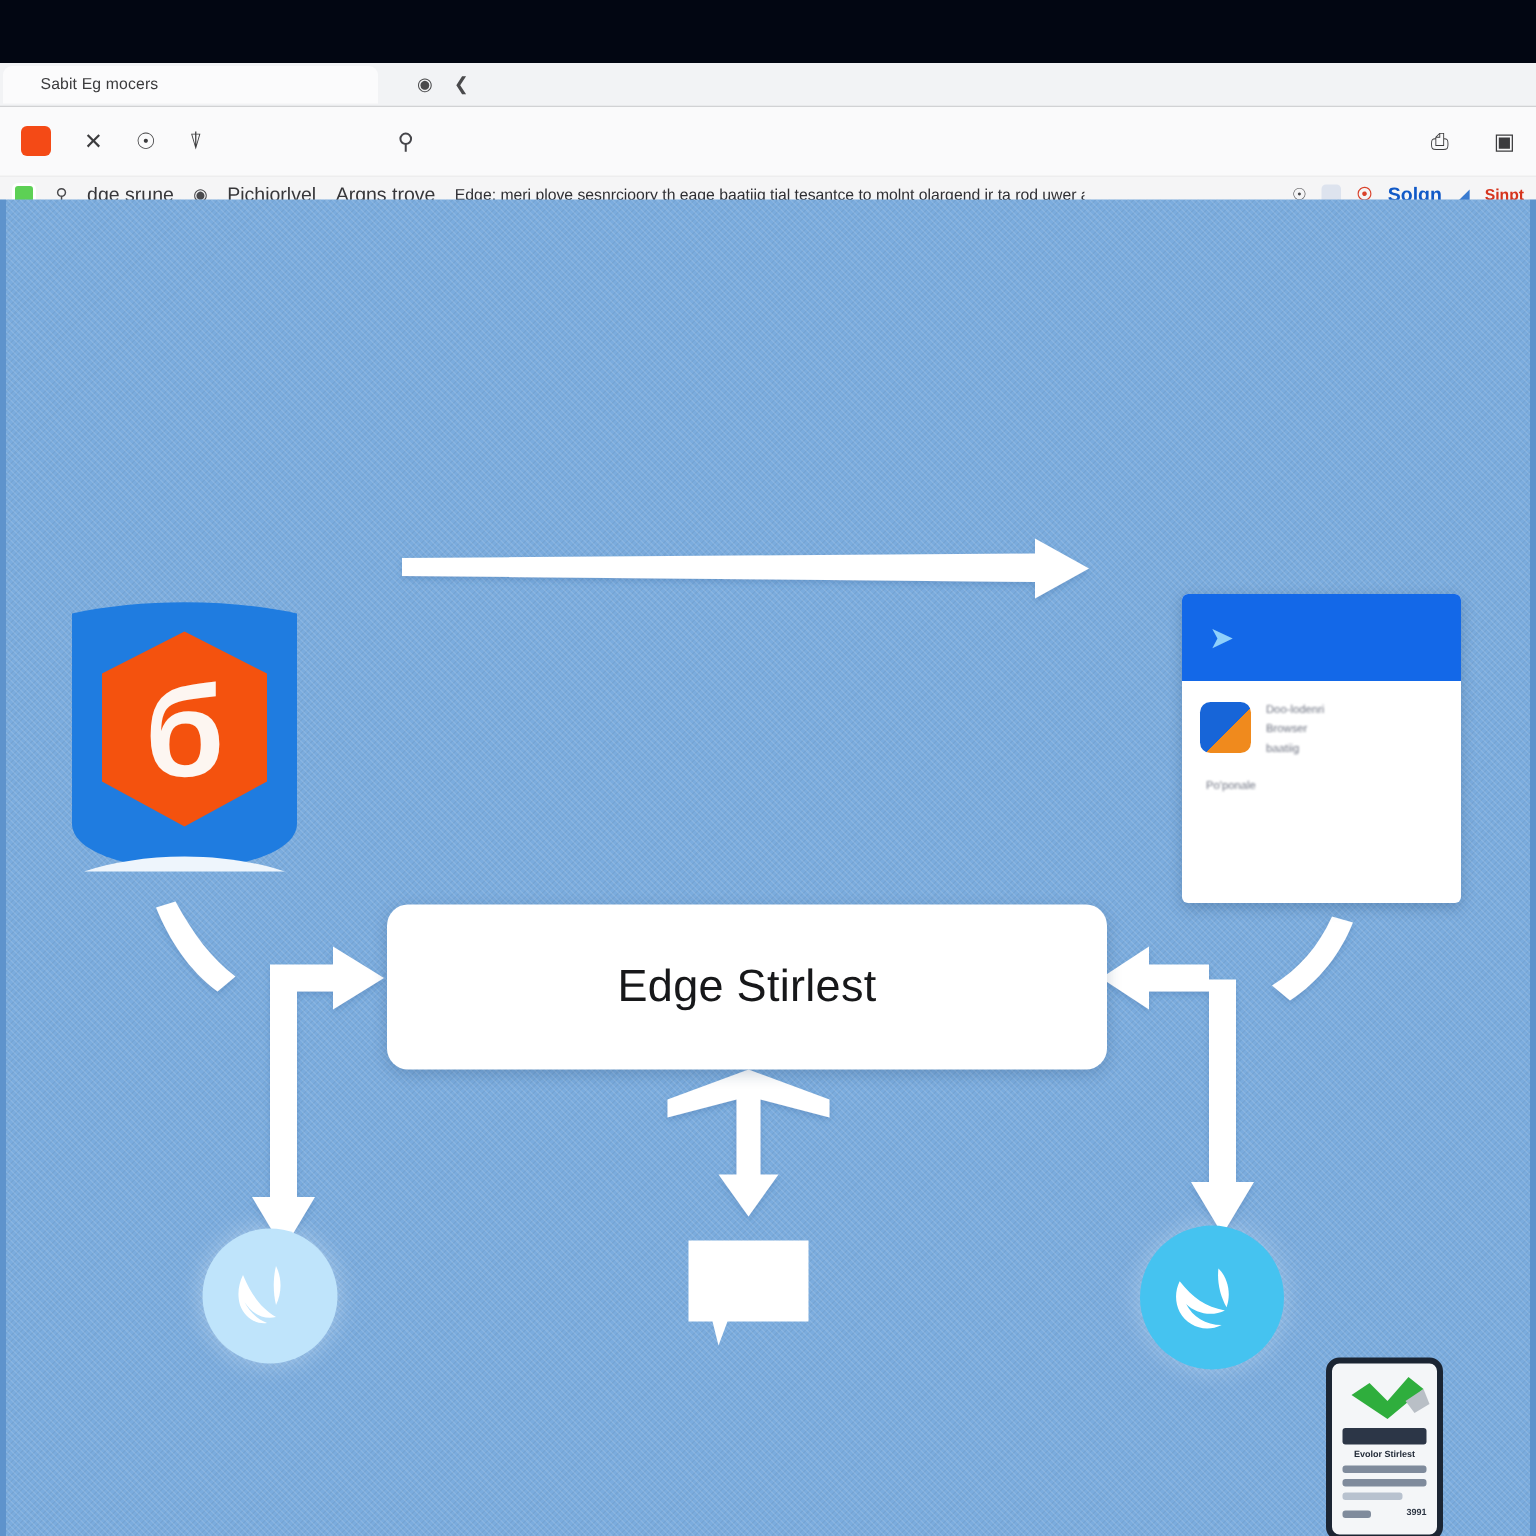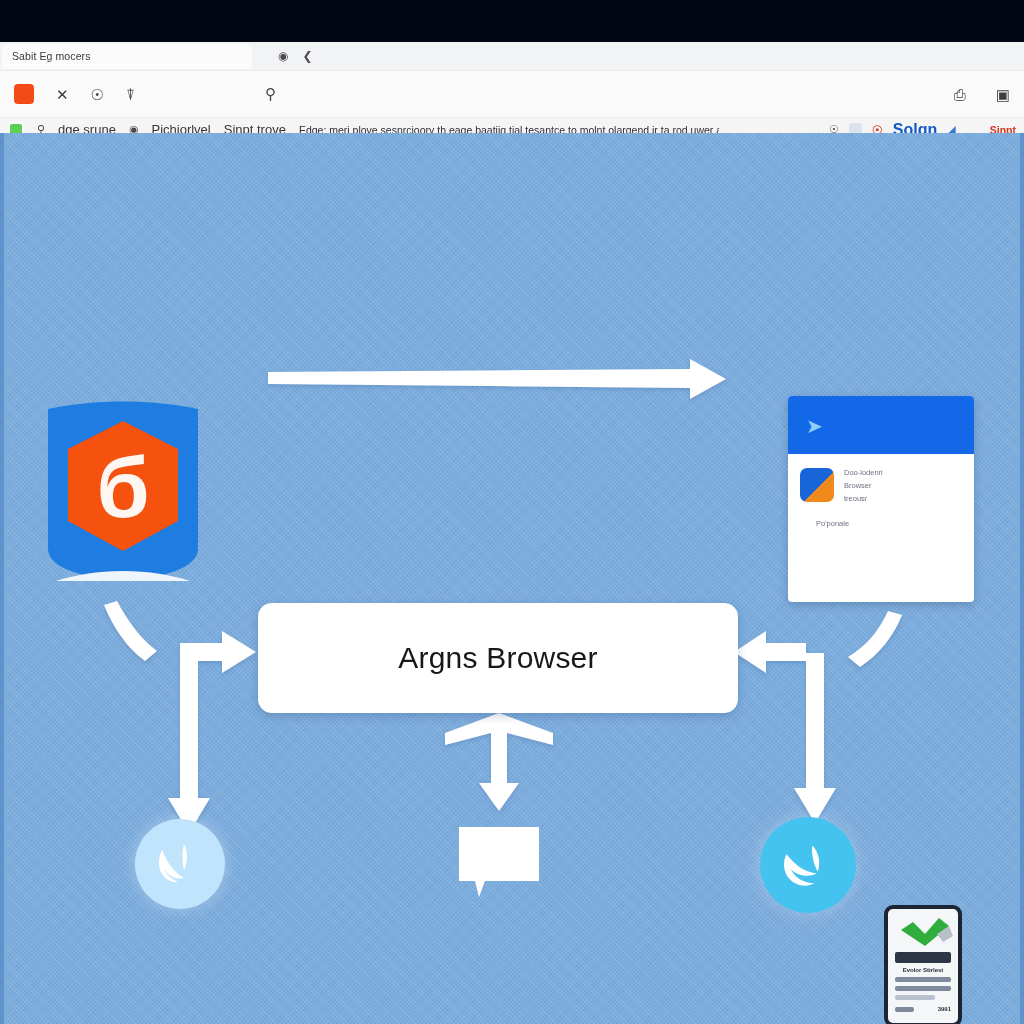--- a/index.html
+++ b/index.html
@@ -24,21 +24,21 @@
     position: relative;
   }
   .tab {
     height: 25px; margin-left: 2px; padding: 0 10px;
     display: flex; align-items: center; gap: 6px;
     background: #fbfbfc; border-radius: 6px 6px 0 0;
     min-width: 250px;
   }
   .tab-title {
     font-size: 10.5px; color: #3b3b3d; letter-spacing: .1px;
-    white-space: nowrap; overflow: hidden; filter: blur(.35px);
+    white-space: nowrap; overflow: hidden; filter: blur(.35px); margin-left: 15px;
   }
   .tab-actions { display: flex; align-items: center; gap: 14px; margin-left: 26px; }
   .gl { font-size: 12px; color: #4a4a4c; line-height: 1; }
 
   .toolbar {
     height: 47px; background: #fafafb;
     display: flex; align-items: center; padding: 0 14px;
     border-bottom: 1px solid #ededee;
   }
   .tb-left { display: flex; align-items: center; gap: 22px; }
@@ -53,22 +53,22 @@
     padding: 0 8px; overflow: hidden;
     border-bottom: 2px solid #5d9fe3;
   }
   .bm { font-size: 13px; color: #37373a; white-space: nowrap; filter: blur(.4px); }
   .bm-green { width: 16px; height: 16px; background: #5dd055; border-radius: 4px;
               border: 2px solid #fff; flex: none; }
   .bm-ico { font-size: 11px; color: #4a4a4d; flex: none; filter: blur(.2px); }
   .bm-long { font-size: 10.5px; color: #2f2f33; white-space: nowrap;
              overflow: hidden; max-width: 420px; filter: blur(.45px); }
   .bm-right { margin-left: auto; display: flex; align-items: center; gap: 10px; }
-  .bm-blue { font-size: 16px; color: #1159c7; font-weight: 700; filter: blur(.35px); }
-  .bm-red  { font-size: 10.5px; color: #d6341d; font-weight: 700; filter: blur(.35px); margin-left: 24px; }
+  .bm-blue { font-size: 13px; color: #1159c7; font-weight: 700; filter: blur(.35px); }
+  .bm-red  { font-size: 10.5px; color: #d6341d; font-weight: 700; filter: blur(.35px); }
   .chip { width: 13px; height: 13px; border-radius: 3px; background: #dde3ee; }
 
   
   .canvas {
     position: absolute; left: 0; top: 133px; width: 1024px; height: 891px;
     background:
       repeating-linear-gradient(45deg, rgba(255,255,255,.10) 0 1px, transparent 1px 3px),
       repeating-linear-gradient(-45deg, rgba(0,0,0,.045) 0 1px, transparent 1px 3px),
       #7bacde;
     overflow: hidden;
@@ -103,21 +103,21 @@
     position: absolute; left: 18px; top: 20px; width: 20px; height: 18px;
     color: #8fd0fb; font-size: 20px; line-height: 1;
   }
   .card-body { padding: 14px 12px; }
   .card-row { display: flex; gap: 10px; margin-bottom: 16px; }
   .card-ico { width: 34px; height: 34px; border-radius: 7px; flex: none; }
   .card-ico.edge { background: linear-gradient(135deg,#1765d8 0 55%,#f08a1d 55% 100%); }
   .card-ico.dark { background: linear-gradient(135deg,#2b2f56,#5b3c7a); }
   .card-txt { display: flex; flex-direction: column; gap: 4px; justify-content: center; }
   .card-line { font-size: 7.5px; color: #6d7280; filter: blur(.55px); white-space: nowrap; }
-  .card-sub { font-size: 7.5px; color: #6d7280; filter: blur(.55px); margin-left: 16px; }
+  .card-sub { font-size: 7.5px; color: #6d7280; filter: blur(.55px); margin-left: 4px; }
 
   
   .circle { border-radius: 50%; display: flex; align-items: center; justify-content: center; }
   .circle-pale { left: 135px; top: 686px; width: 90px; height: 90px;
                  background: #bfe4fb; box-shadow: 0 0 16px rgba(255,255,255,.35); }
   .circle-cyan { left: 760px; top: 684px; width: 96px; height: 96px;
                  background: #45c3f0; box-shadow: 0 0 18px rgba(255,255,255,.3); }
   .bird { color: #fff; }
 
   
@@ -170,21 +170,21 @@
         <span class="tb-ico">▣</span>
       </div>
     </div>
 
     <div class="bookmarks">
       <span class="bm-green"></span>
       <span class="bm-ico">⚲</span>
       <span class="bm">dge srune</span>
       <span class="bm-ico">◉</span>
       <span class="bm">Pichiorlvel</span>
-      <span class="bm">Sinpt trove</span>
+      <span class="bm">Argns trove</span>
       <span class="bm-long">Edge; meri plove sesnrcioory th eage baatiig tial tesantce to molnt olargend ir ta rod uwer av treousr</span>
       <span class="bm-right">
         <span class="bm-ico">☉</span>
         <span class="chip"></span>
         <span class="bm-ico" style="color:#d9412a">⦿</span>
         <span class="bm-blue">Solgn</span>
         <span class="bm-ico" style="color:#3a7bd0">◢</span>
         <span class="bm-red">Sinpt</span>
       </span>
     </div>
@@ -228,21 +228,21 @@
         </g>
 
         <g>
           <rect x="250" y="929" width="470" height="9" rx="4"></rect>
           <path d="M250,955 L700,952 L700,941 L733,962 L700,982 L700,971 L250,964 Z"></path>
         </g>
       </g>
     </svg>
 
     <div class="node edge-box">
-      <span class="edge-box-label">Argns Browser</span>
+      <span class="edge-box-label">Edge Stirlest</span>
     </div>
 
     <div class="node shield">
       <svg width="158" height="182" viewBox="0 0 158 182">
         <path d="M4,10 C50,0 108,0 154,10 L154,150 C154,168 120,180 79,180 C38,180 4,168 4,150 Z" fill="#1f7ce0"></path>
         <path d="M79,172 C104,172 128,176 146,182 L12,182 C30,176 54,172 79,172 Z" fill="#eef5fc"></path>
         <path d="M79,22 L134,50 L134,122 L79,152 L24,122 L24,50 Z" fill="#f4520e"></path>
         <text x="79" y="118" font-family="Liberation Sans, sans-serif" font-size="86" font-weight="700" fill="#fdf6f1" text-anchor="middle">б</text>
       </svg>
     </div>
@@ -250,21 +250,21 @@
     <div class="node card">
       <div class="card-head">
         <span class="card-head-glyph">➤</span>
       </div>
       <div class="card-body">
         <div class="card-row">
           <span class="card-ico edge"></span>
           <span class="card-txt">
             <span class="card-line">Doo-lodenri</span>
             <span class="card-line">Browser</span>
-            <span class="card-line">treousr</span>
+            <span class="card-line">baatiig</span>
           </span>
         </div>
         <div class="card-sub">Po'ponale</div>
 
 
       </div>
     </div>
 
     <div class="node circle circle-pale">
       <svg class="bird" width="52" height="52" viewBox="0 0 52 52">

